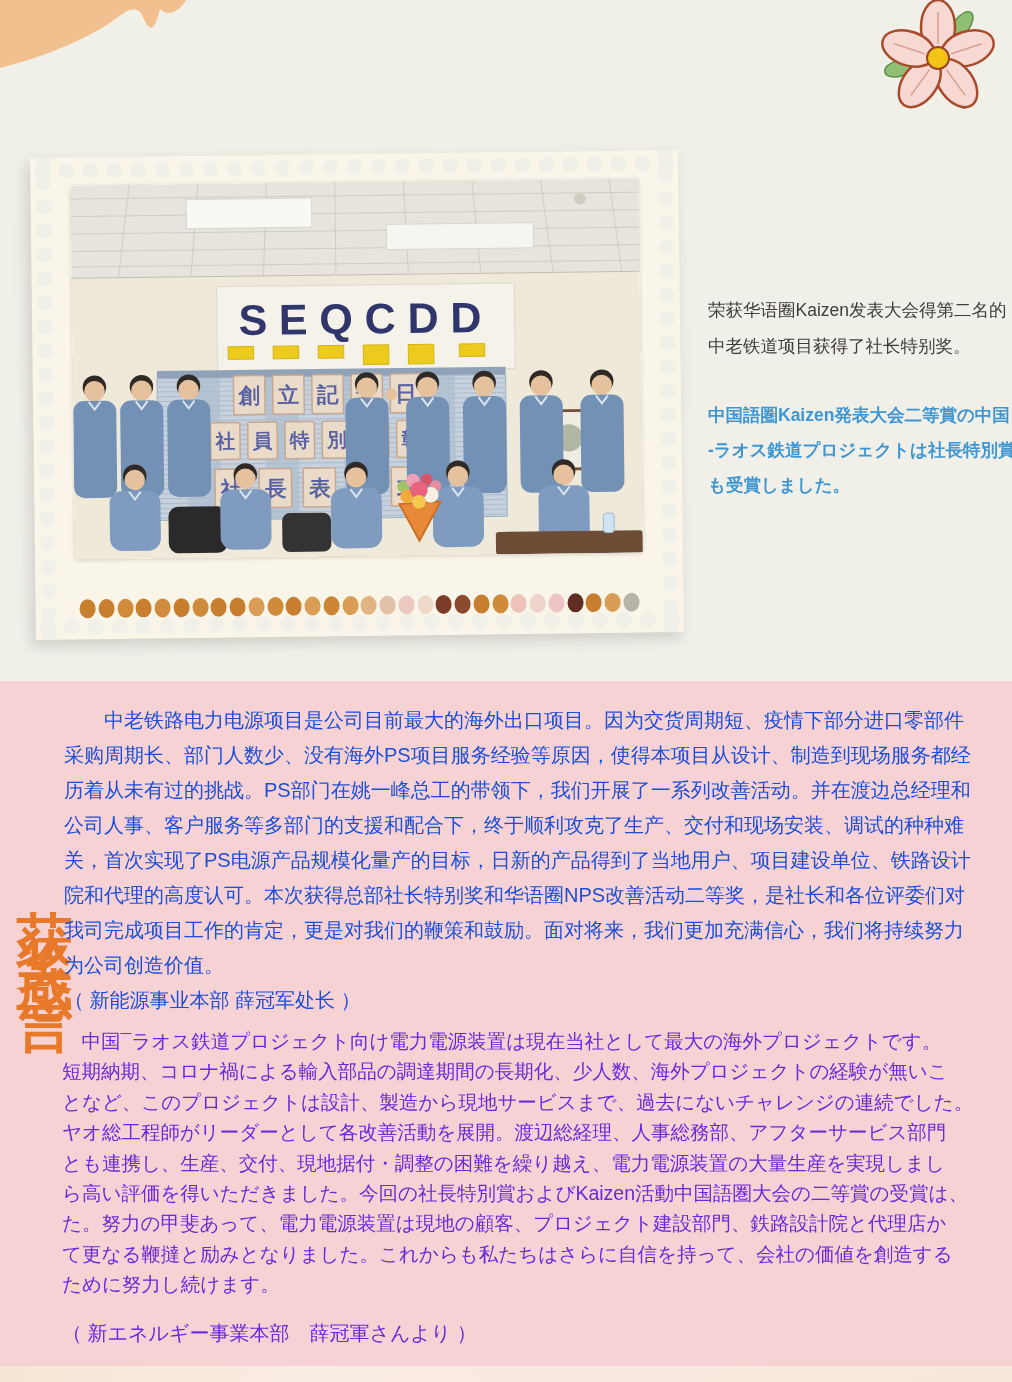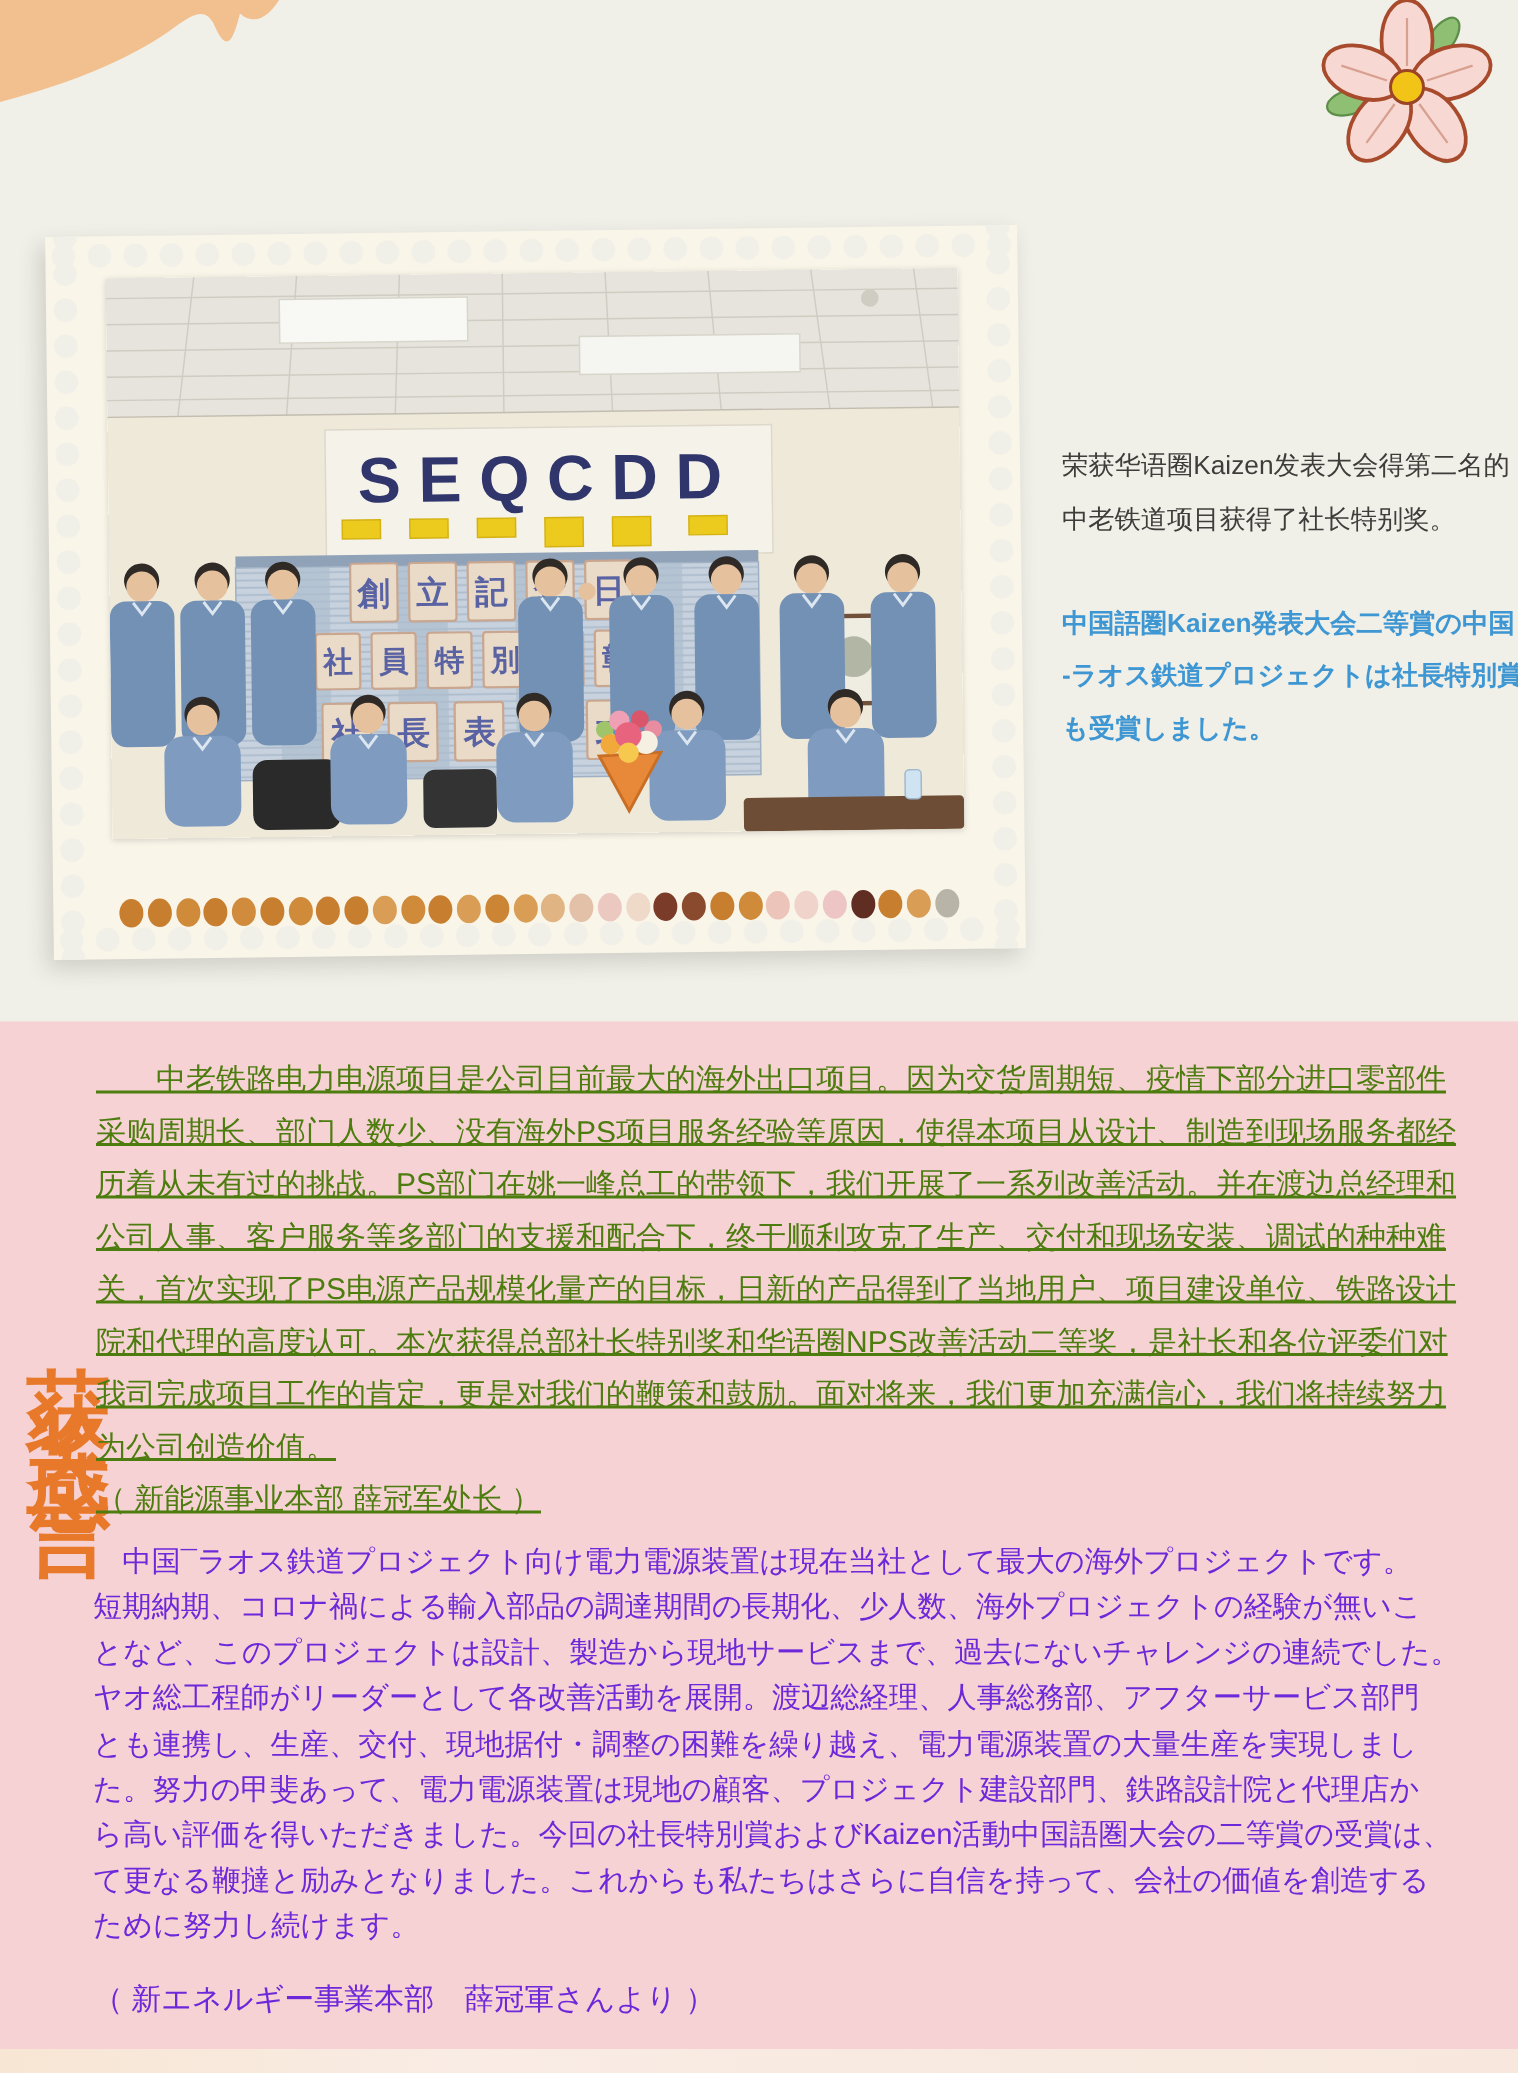--- a/index.html
+++ b/index.html
@@ -51,21 +51,21 @@
   
   .award-section{position:absolute;left:0;top:681px;width:1012px;height:685px;
     background:#f6d2d4;}
   .vertical-title{
     position:absolute;left:8px;top:184px;
     writing-mode:vertical-rl;text-orientation:upright;
     font-family:"DejaVu Serif","Liberation Serif",serif;
     font-size:56px;font-weight:bold;color:#e8792a;letter-spacing:28px;
   }
   .cn-block{position:absolute;left:64px;top:22px;width:930px;
-    font-size:20px;line-height:35px;color:#4d7c0f;text-decoration:underline;}
+    font-size:20px;line-height:35px;color:#1d4ed8;}
   .jp-block{position:absolute;left:62px;top:345px;width:944px;
     font-size:19.5px;line-height:30.4px;color:#6d28d9;font-weight:500;}
   .cn-block .line,.jp-block .line{white-space:nowrap;}
   .attr-line{text-align:left;padding-right:28px;font-size:20px;}
   .jp-block .attr-line{margin-top:18px;padding-right:40px;}
   
   .footer-strip{position:absolute;left:0;top:1366px;width:1012px;height:16px;
     background:linear-gradient(90deg,#f8e6d4,#f9ece4 30%,#f7e7dc);}
 </style>
 </head>
@@ -307,22 +307,22 @@
       <div class="attr-line">（ 新能源事业本部 薛冠军处长 ）</div>
     </div>
 
     <div class="jp-block">
       <div>
           <div class="line">　中国¯ラオス鉄道プロジェクト向け電力電源装置は現在当社として最大の海外プロジェクトです。</div>
           <div class="line">短期納期、コロナ禍による輸入部品の調達期間の長期化、少人数、海外プロジェクトの経験が無いこ</div>
           <div class="line">となど、このプロジェクトは設計、製造から現地サービスまで、過去にないチャレンジの連続でした。</div>
           <div class="line">ヤオ総工程師がリーダーとして各改善活動を展開。渡辺総経理、人事総務部、アフターサービス部門</div>
           <div class="line">とも連携し、生産、交付、現地据付・調整の困難を繰り越え、電力電源装置の大量生産を実現しまし</div>
+          <div class="line">ら高い評価を得いただきました。今回の社長特別賞およびKaizen活動中国語圏大会の二等賞の受賞は、</div>
           <div class="line">た。努力の甲斐あって、電力電源装置は現地の顧客、プロジェクト建設部門、鉄路設計院と代理店か</div>
-          <div class="line">ら高い評価を得いただきました。今回の社長特別賞およびKaizen活動中国語圏大会の二等賞の受賞は、</div>
           <div class="line">て更なる鞭撻と励みとなりました。これからも私たちはさらに自信を持って、会社の価値を創造する</div>
           <div class="line">ために努力し続けます。</div>
         </div>
       <div class="attr-line">（ 新エネルギー事業本部　薛冠軍さんより ）</div>
     </div>
   </div>
 
   <div class="footer-strip"></div>
 </div>
 

